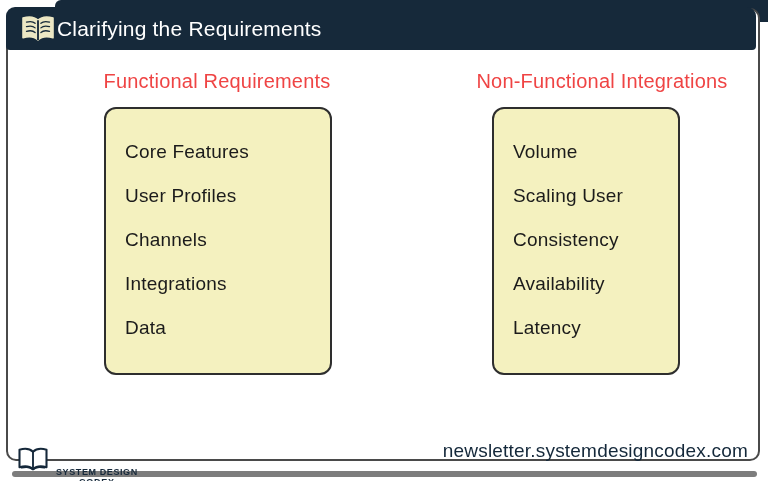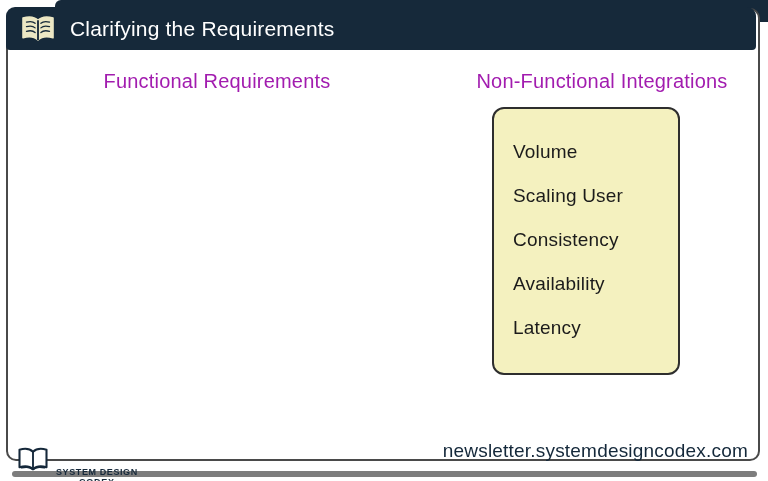--- a/index.html
+++ b/index.html
@@ -32,31 +32,31 @@
     position: absolute; left: 12px; top: 471px; width: 745px; height: 6px;
     background: #7d7d7d; border-radius: 3px; z-index: 1;
   }
 
   
   .header-bar {
     position: absolute; left: 6px; top: 7px; width: 750px; height: 43px;
     background: #16293a;
     border-radius: 9px 9px 4px 4px;
     display: flex; align-items: center;
-    padding-left: 13px; gap: 13px;
+    padding-left: 13px; 
     z-index: 3;
   }
   .header-bar .title {
     color: #ffffff; font-size: 21px; font-weight: 500; letter-spacing: 0.2px;
   }
   .book-icon-header { width: 38px; height: 30px; flex: 0 0 auto; }
 
   .col-heading {
     position: absolute; top: 70px; z-index: 3;
-    text-align: center; color: #a21caf;
+    text-align: center; color: #ef4444;
     font-size: 20px; font-weight: 500; letter-spacing: 0.2px;
   }
   .col-heading.left  { left: 92px;  width: 250px; }
   .col-heading.right { left: 452px; width: 300px; }
 
   .note-box {
     position: absolute; top: 107px; height: 268px;
     background: #f4f1bf;
     border: 2px solid #2e2e2e;
     border-radius: 12px;
@@ -100,20 +100,29 @@
       <path d="M16 5.5 L16 22.5" stroke="#16293a" stroke-width="1.6"></path>
       <path d="M6 7 C9 6.2 12 6.6 13.5 8 M6 11 C9 10.2 12 10.6 13.5 12 M6 15 C9 14.2 12 14.6 13.5 16" fill="none" stroke="#16293a" stroke-width="1.1" stroke-linecap="round"></path>
       <path d="M18.5 8 C20 6.6 23 6.2 26 7 M18.5 12 C20 10.6 23 10.2 26 11 M18.5 16 C20 14.6 23 14.2 26 15" fill="none" stroke="#16293a" stroke-width="1.1" stroke-linecap="round"></path>
     </svg>
     <span class="title">Clarifying the Requirements</span>
   </div>
 
   <div class="col-heading left">Functional Requirements</div>
   <div class="col-heading right">Non-Functional Integrations</div>
 
+  <div class="note-box left">
+    <ul>
+      <li>Core Features</li>
+      <li>User Profiles</li>
+      <li>Channels</li>
+      <li>Integrations</li>
+      <li>Data</li>
+    </ul>
+  </div>
 
   <div class="note-box right">
     <ul>
       <li>Volume</li>
       <li>Scaling User</li>
       <li>Consistency</li>
       <li>Availability</li>
       <li>Latency</li>
     </ul>
   </div>

